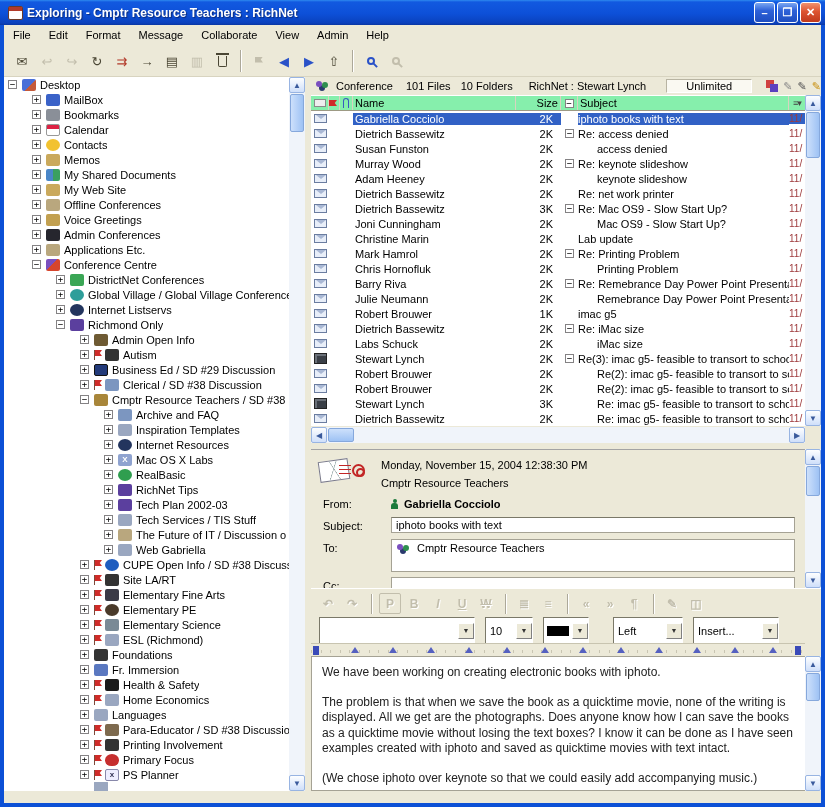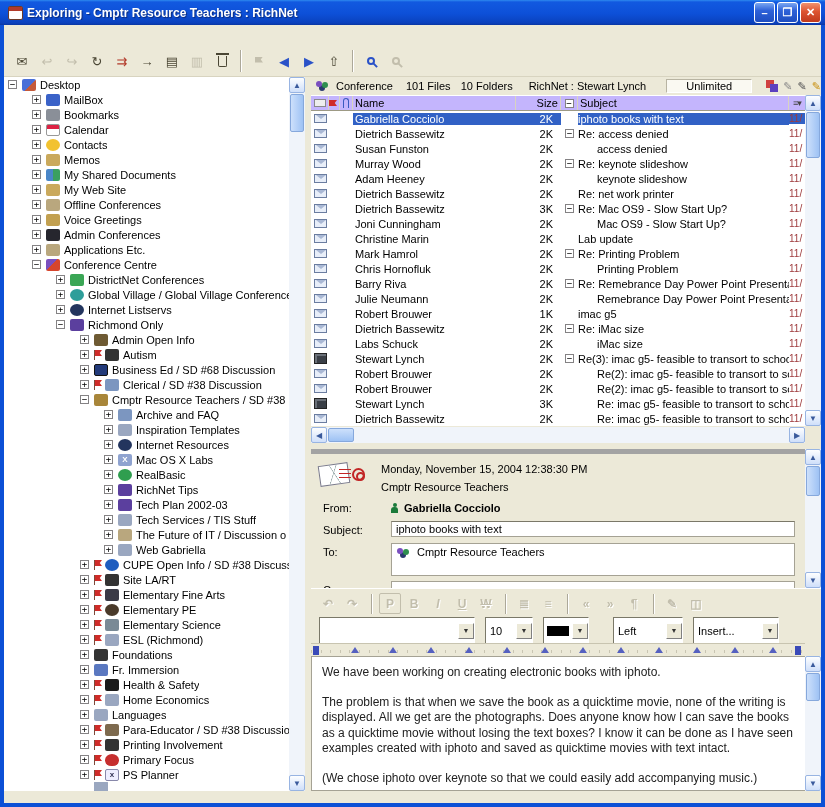--- a/index.html
+++ b/index.html
@@ -88,21 +88,21 @@
   .confmini::before { content:''; position:absolute; left:1px; top:0; width:6px; height:6px; border-radius:50%; background:#7a4fbf; box-shadow:6px 1px 0 #2f8f4f, 3px 4px 0 #2a3a6e; }
   .ib-gap1 { width:18px; } .ib-gap2 { width:14px; } .ib-gap3 { width:22px; }
   .quotabox { width:118px; height:14px; background:#FAF9F2; border:1px solid #B8B4A2; border-right-color:#fff; border-bottom-color:#fff; text-align:center; line-height:13px; margin-left:20px; }
   .ib-icons { display:flex; align-items:center; gap:5px; margin-left:14px; }
   .ovsq { width:12px; height:12px; position:relative; }
   .ovsq::before { content:''; position:absolute; left:0; top:0; width:8px; height:8px; background:#d04040; }
   .ovsq::after { content:''; position:absolute; right:0; bottom:0; width:8px; height:8px; background:#5b3fbf; }
   .pen { font-size:11px; }
 
   
-  .listhdr { position:absolute; left:311px; top:95px; width:494px; height:16px; background:#c4b5fd; border-bottom:1px solid #9D9A84; border-top:1px solid #fff;
+  .listhdr { position:absolute; left:311px; top:95px; width:494px; height:16px; background:#86efac; border-bottom:1px solid #9D9A84; border-top:1px solid #fff;
     display:flex; align-items:flex-end; font-size:11px; }
   .hc { height:100%; display:flex; align-items:center; border-right:1px solid #D8D4C0; padding:0 2px; overflow:hidden; }
   .listrows { position:absolute; left:311px; top:111px; width:494px; height:315px; background:#fff; overflow:hidden; }
   .lrow { height:15px; display:flex; align-items:center; font-size:11px; white-space:nowrap; }
   .lc-icon { width:18px; flex:none; display:flex; justify-content:center; }
   .lc-flag { width:11px; flex:none; } .lc-clip { width:13px; flex:none; }
   .lc-name { width:163px; flex:none; padding-left:2px; overflow:hidden; }
   .lc-size { width:45px; flex:none; text-align:right; padding-right:8px; }
   .lc-thr { width:17px; flex:none; display:flex; justify-content:center; }
   .lc-subj { width:211px; flex:none; overflow:hidden; }
@@ -113,21 +113,21 @@
   .menv { width:13px; height:9px; border:1px solid #6B7DA0; background:#E8EEF8; position:relative; }
   .menv::before { content:''; position:absolute; left:0; top:0; border-left:5px solid transparent; border-right:5px solid transparent; border-top:4px solid #A9B8D4; left:1px; }
   .mphoto { width:13px; height:11px; background:#3A3F46; border:1px solid #222; box-shadow:inset 2px 2px 0 #6a7078; }
   .thrbox { width:9px; height:9px; border:1px solid #848284; background:#fff; font-size:9px; line-height:7px; text-align:center; font-family:"DejaVu Sans Mono",monospace; }
   .hdr-env { width:12px; height:8px; border:1px solid #8a8a8a; background:#eee; }
   .hdr-flag { width:8px; height:6px; background:#CF2B28; clip-path:polygon(0 0,100% 0,72% 50%,100% 100%,0 100%); }
   .hdr-clip { width:6px; height:10px; border:1px solid #3a5ac0; border-radius:3px 3px 0 0; border-bottom:none; }
   .sorticon { font-size:9px; color:#444; letter-spacing:-1px; }
 
   
-  .preview { position:absolute; left:311px; top:449px; width:494px; height:139px; background:#ECE9D8; border-top:5px solid #a3a3a3; font-size:11px; overflow:hidden; }
+  .preview { position:absolute; left:311px; top:449px; width:494px; height:139px; background:#ECE9D8; border-top:1px solid #a3a3a3; font-size:11px; overflow:hidden; }
   .mailicn { position:absolute; left:8px; top:8px; width:46px; height:30px; }
   .mailicn .env { position:absolute; left:0; top:2px; width:30px; height:21px; background:#fff; border:1px solid #7a7a8a; transform:rotate(-8deg); }
   .mailicn .env::before { content:''; position:absolute; left:0; top:0; width:100%; height:100%;
     background:linear-gradient(115deg,transparent 46%,#9aa 47%,transparent 50%),linear-gradient(245deg,transparent 46%,#9aa 47%,transparent 50%); }
   .mailicn .stamp { position:absolute; right:0; top:6px; width:13px; height:13px; border:2px solid #C22626; border-radius:50%; }
   .mailicn .stamp::before { content:''; position:absolute; left:2px; top:2px; width:5px; height:5px; border:2px solid #C22626; border-radius:50%; }
   .mailicn .lines { position:absolute; right:14px; top:7px; width:12px; height:11px;
     background:linear-gradient(#C22626 0 1px,transparent 1px 4px,#C22626 4px 5px,transparent 5px 8px,#C22626 8px 9px,transparent 9px); }
   .pv-date { position:absolute; left:70px; top:9px; }
   .pv-conf { position:absolute; left:70px; top:27px; }
@@ -173,20 +173,30 @@
     <span class="appicon"></span>
     <span class="titletext">Exploring - Cmptr Resource Teachers : RichNet</span>
     <span class="winbtns">
       <span class="wbtn">–</span>
       <span class="wbtn">❐</span>
       <span class="wbtn close">✕</span>
     </span>
   </div>
   <div class="frame"></div>
 
+  <div class="menubar">
+      <span class="menuitem">File</span>
+      <span class="menuitem">Edit</span>
+      <span class="menuitem">Format</span>
+      <span class="menuitem">Message</span>
+      <span class="menuitem">Collaborate</span>
+      <span class="menuitem">View</span>
+      <span class="menuitem">Admin</span>
+      <span class="menuitem">Help</span>
+    </div>
   <div class="toolbar">
       <span class="tbtn">
         <span>✉</span>
       </span>
       <span class="tbtn disabled">
         <span>↩</span>
       </span>
       <span class="tbtn disabled">
         <span>↪</span>
       </span>
@@ -323,21 +333,21 @@
       </div>
       <div class="tree-row" style="padding-left: 76px;">
         <span class="expander">+</span>
         <span class="tflag"></span>
         <span class="ticn i-people-dark"></span>
         <span class="tlabel">Autism</span>
       </div>
       <div class="tree-row" style="padding-left: 76px;">
         <span class="expander">+</span>
         <span class="ticn i-monitor"></span>
-        <span class="tlabel">Business Ed / SD #68 Discussion</span>
+        <span class="tlabel">Business Ed / SD #29 Discussion</span>
       </div>
       <div class="tree-row" style="padding-left: 76px;">
         <span class="expander">+</span>
         <span class="tflag"></span>
         <span class="ticn i-folder-blue"></span>
         <span class="tlabel">Clerical / SD #38 Discussion</span>
       </div>
       <div class="tree-row" style="padding-left: 76px;">
         <span class="expander">−</span>
         <span class="ticn i-folder-people"></span>

